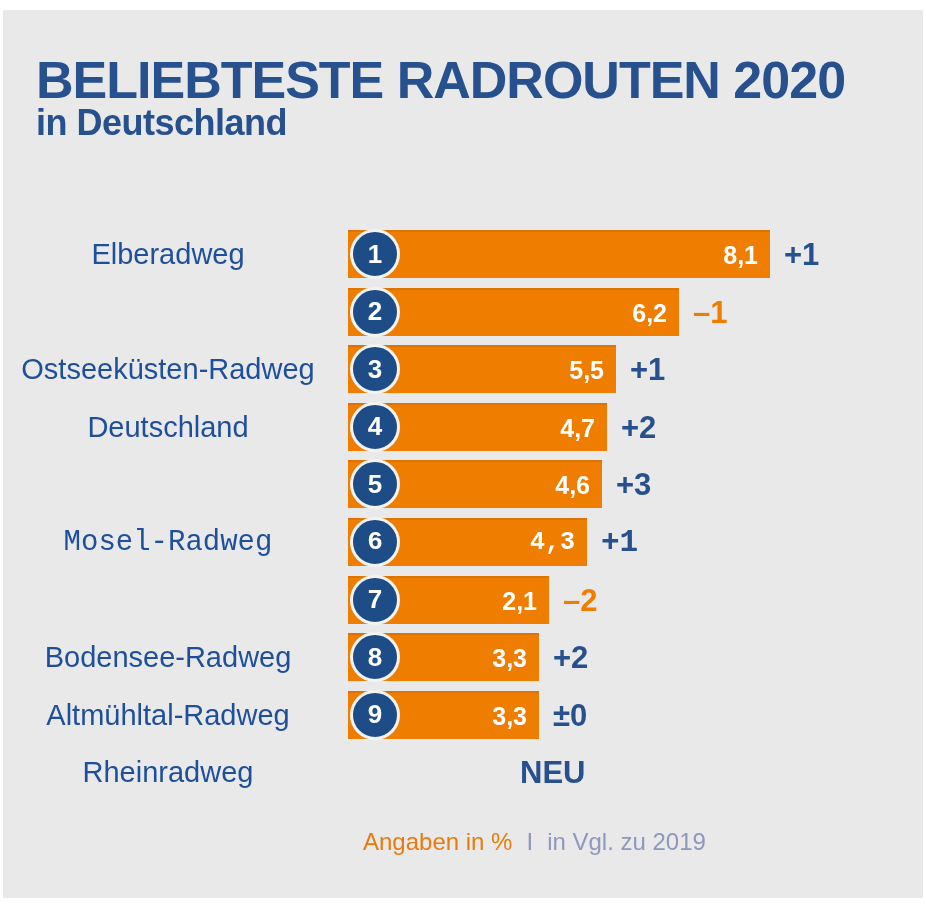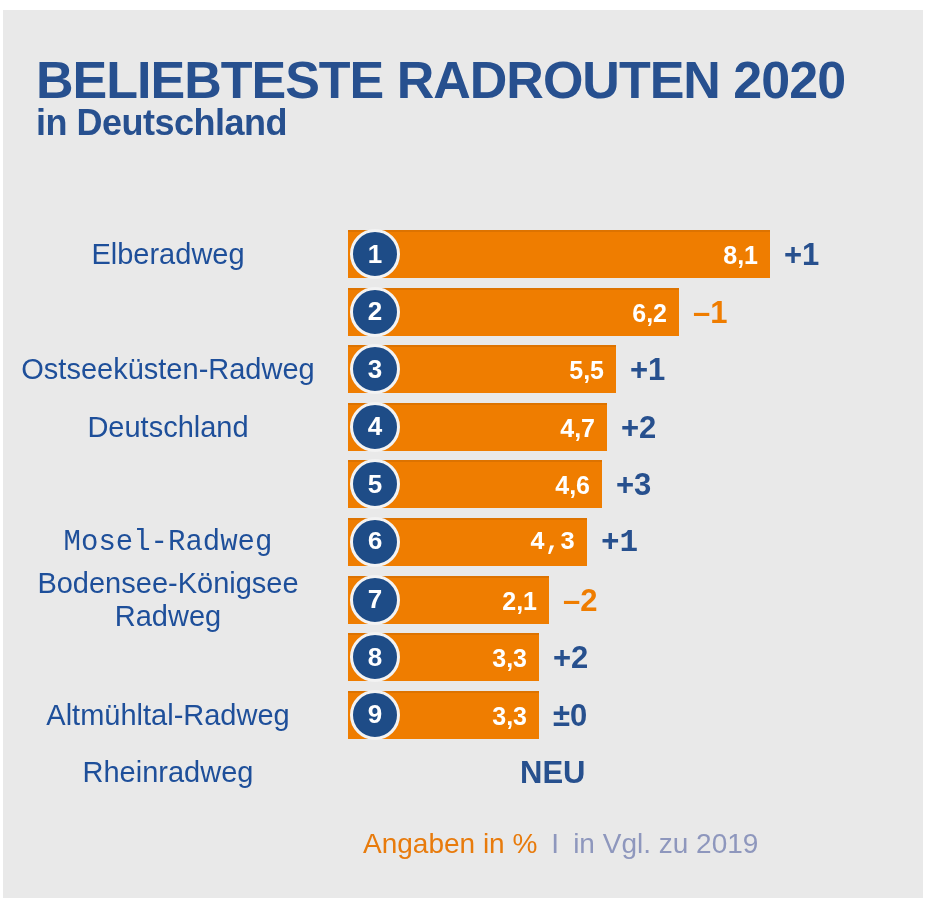--- a/index.html
+++ b/index.html
@@ -86,21 +86,21 @@
     height: 48px;
     line-height: 50px;
     font-size: 31px;
     font-weight: bold;
     color: #27508e;
   }
   .change.down { color: #ef7d00; }
   .footer {
     position: absolute;
     left: 360px; top: 818px;
-    font-size: 28px;
+    font-size: 24px;
     white-space: nowrap;
   }
   .footer-unit { color: #e87b0c; }
   .footer-sep { color: #8e97bd; margin: 0 14px; }
   .footer-cmp { color: #8e97bd; }
 </style>
 </head>
 <body>
 
 <div class="panel">
@@ -161,31 +161,30 @@
           <div class="row-label">Mosel-Radweg</div>
           <div class="bar" style="width: 239px;">
             <div class="rank-circle">
               <span class="rank-num">6</span>
             </div>
             <span class="bar-value">4,3</span>
           </div>
           <span class="change up" style="left: 598px;">+1</span>
         </div>
         <div class="bar-row" style="top: 565.6px;">
-          <div class="row-label">Bodensee-Königsee
-Radweg</div>
           <div class="bar" style="width: 201px;">
             <div class="rank-circle">
               <span class="rank-num">7</span>
             </div>
             <span class="bar-value">2,1</span>
           </div>
           <span class="change down" style="left: 560px;">–2</span>
         </div>
         <div class="bar-row" style="top: 623.2px;">
+          <div class="row-label">Bodensee-Radweg</div>
           <div class="bar" style="width: 191px;">
             <div class="rank-circle">
               <span class="rank-num">8</span>
             </div>
             <span class="bar-value">3,3</span>
           </div>
           <span class="change up" style="left: 550px;">+2</span>
         </div>
         <div class="bar-row" style="top: 680.8px;">
           <div class="row-label">Altmühltal-Radweg</div>

